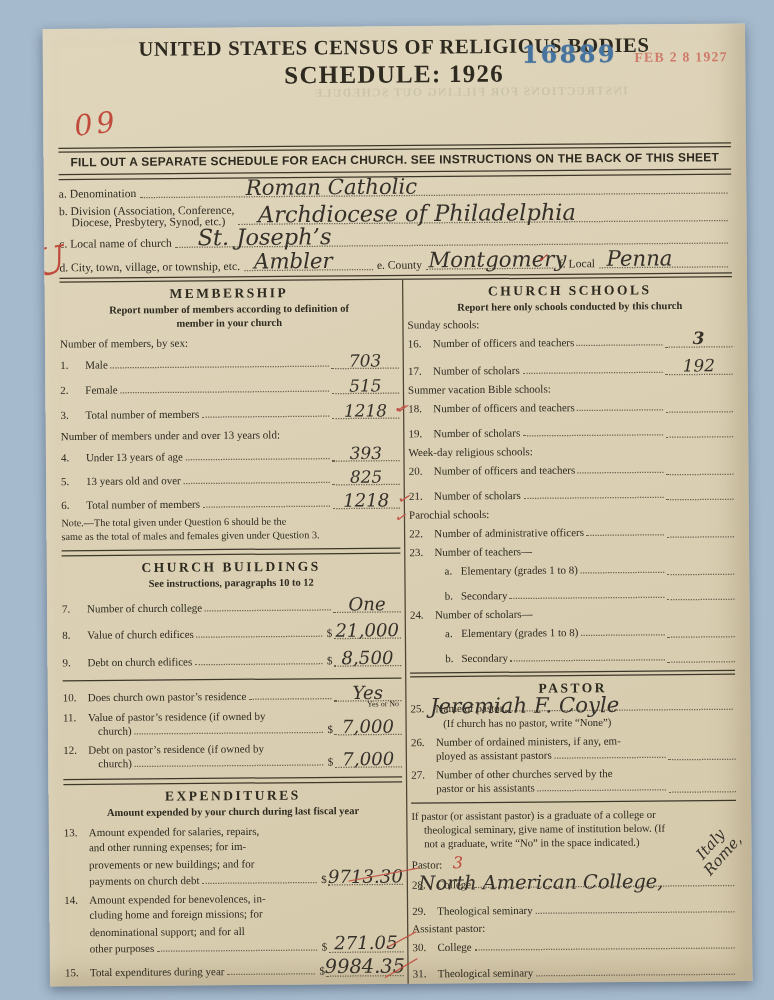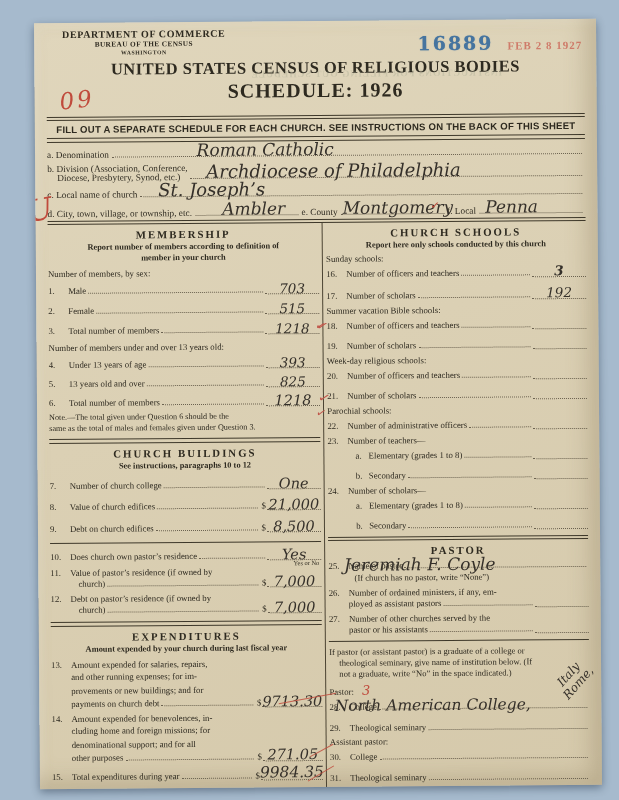--- a/index.html
+++ b/index.html
@@ -71,25 +71,20 @@
 </head>
 <body>
 
 <div class="paper">
 
   <div class="hw-red code09">09</div>
   <div class="hw-red umark">U</div>
 
   <div class="hdr">
     <div class="ghost">INSTRUCTIONS FOR FILLING OUT SCHEDULE</div>
-    <div class="agency">
-      <div class="dept">DEPARTMENT OF COMMERCE</div>
-      <div class="bureau">BUREAU OF THE CENSUS</div>
-      <div class="wash">WASHINGTON</div>
-    </div>
     <div class="stamps">
       <span class="stamp-num">16889</span>
       <span class="stamp-date">FEB 2 8 1927</span>
     </div>
     <div class="title1">UNITED STATES CENSUS OF RELIGIOUS BODIES</div>
     <div class="title2">SCHEDULE: 1926</div>
   </div>
 
   <div class="dbl"></div>
   <div class="banner">FILL OUT A SEPARATE SCHEDULE FOR EACH CHURCH.    SEE INSTRUCTIONS ON THE BACK OF THIS SHEET</div>
@@ -113,21 +108,21 @@
     </div>
     <div class="frow" style="margin-top:7px;">
       <span class="flabel">c. Local name of church</span>
       <span class="dotline">
         <span class="fval hw" style="left:4%;font-size:18px;">St. Joseph’s</span>
       </span>
     </div>
     <div class="frow" style="margin-top:9px;">
       <span class="flabel">d. City, town, village, or township, etc.</span>
       <span class="dotline" style="min-width:78px;">
-        <span class="fval hw" style="left:8%;margin-left:19px;">Ambler</span>
+        <span class="fval hw" style="left:8%;">Ambler</span>
       </span>
       <span class="flabel">e. County</span>
       <span class="dotline" style="min-width:92px;">
         <span class="fval hw" style="left:2%;">Montgomery</span>
         <span class="fcheck" style="right:4px;top:-14px;">✓</span>
       </span>
       <span class="flabel">f. Local</span>
       <span class="dotline" style="min-width:64px;">
         <span class="fval hw" style="left:6%;">Penna</span>
       </span>

